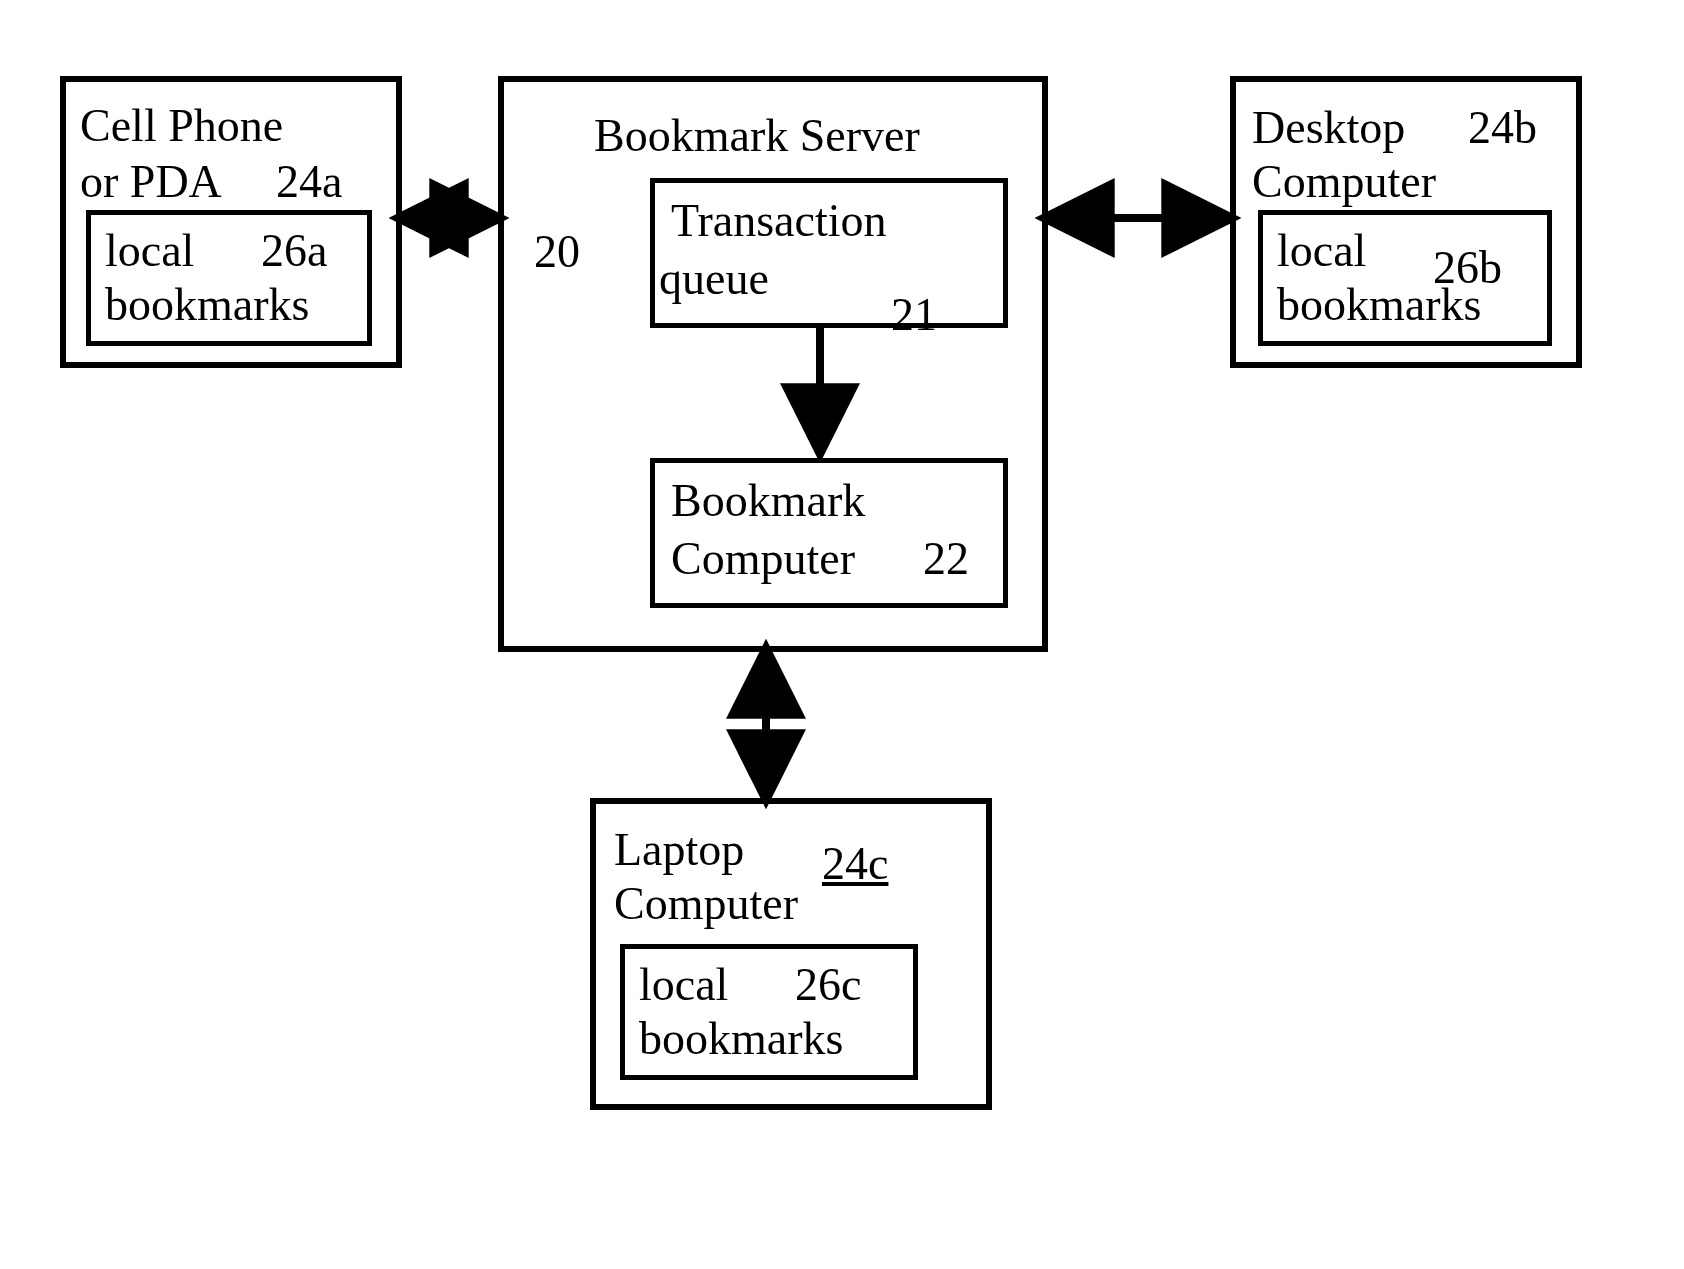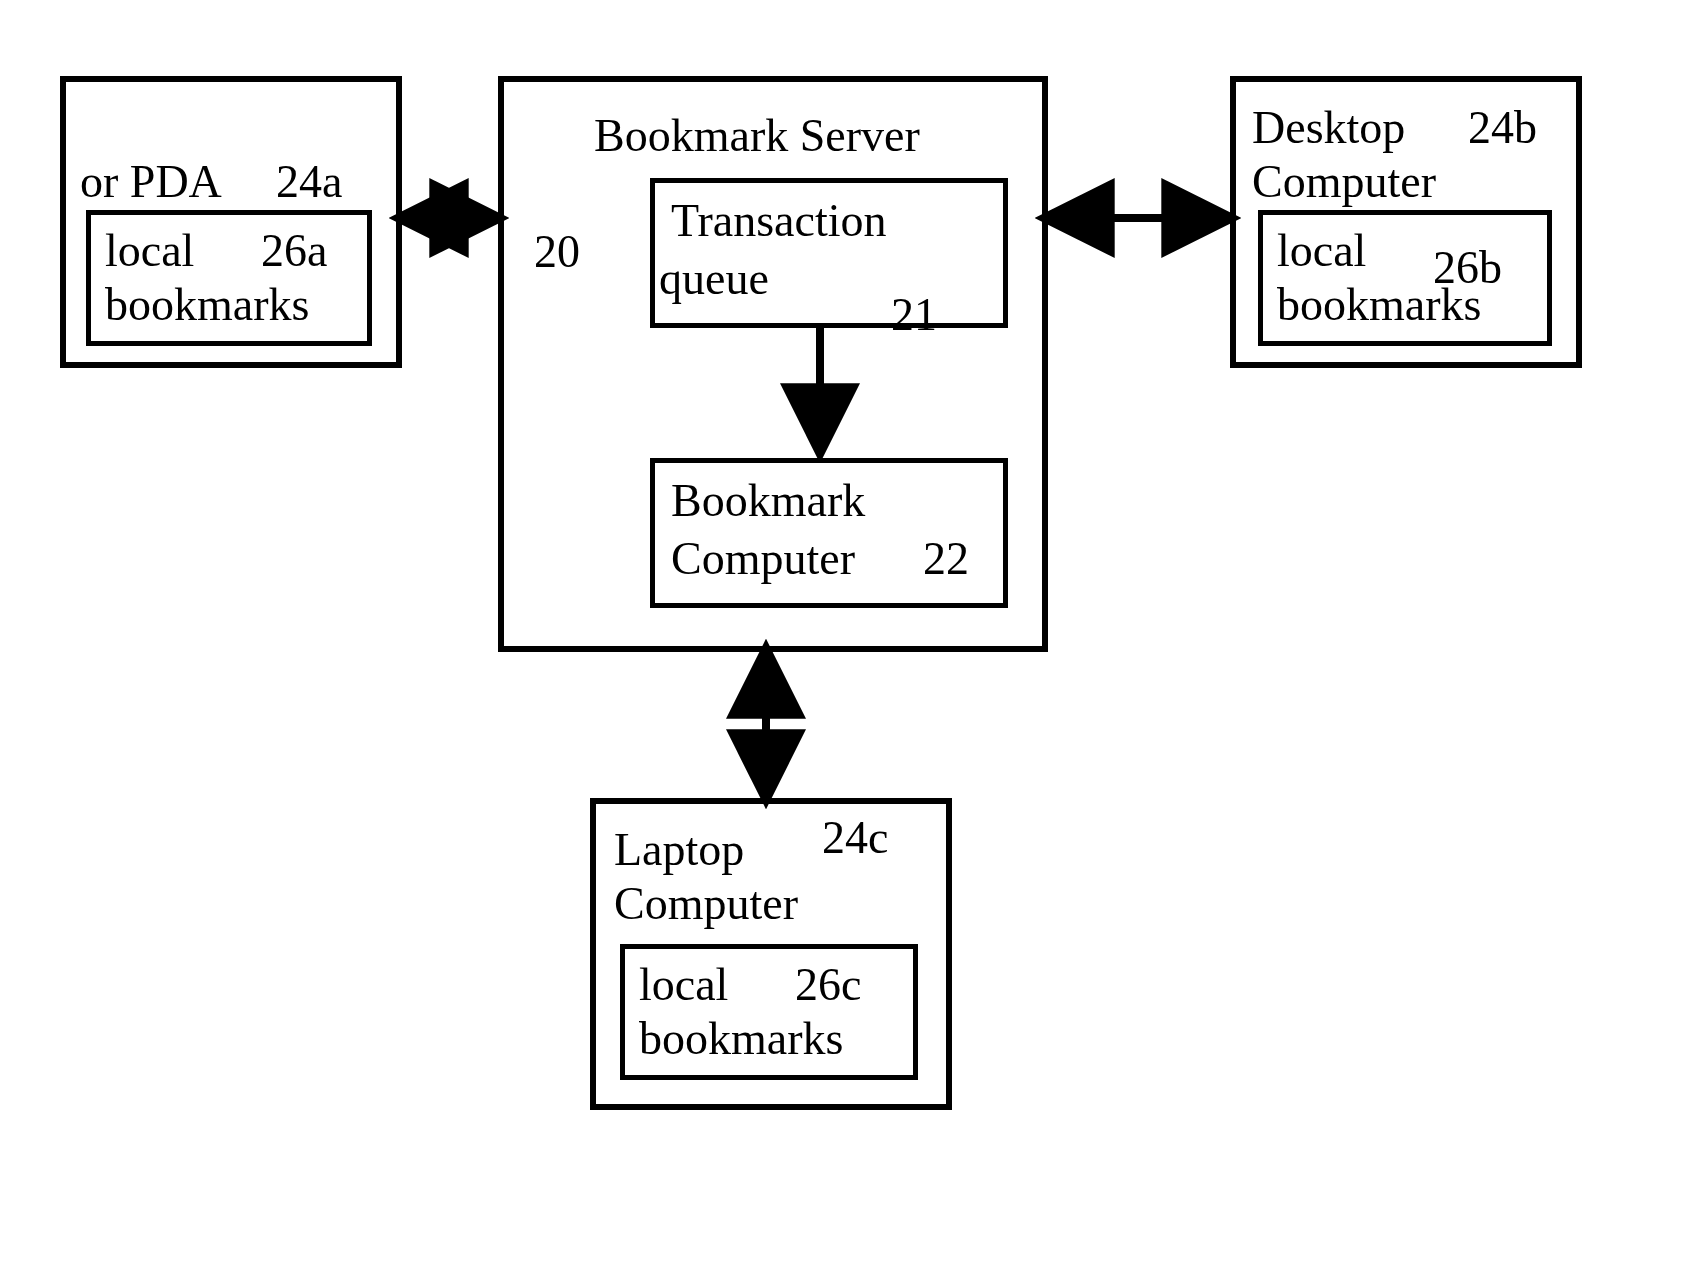--- a/index.html
+++ b/index.html
@@ -25,43 +25,44 @@
     </div>
 
     <div class="inner" style="left:146px;top:376px;width:348px;height:140px;">
       <span class="lbl" style="left:16px;top:10px;">Bookmark</span>
       <span class="lbl" style="left:16px;top:68px;">Computer</span>
       <span class="lbl" style="left:268px;top:68px;">22</span>
     </div>
   </div>
 
   <div class="box" style="left:60px;top:76px;width:330px;height:280px;">
+    <span class="lbl" style="left:14px;top:16px;">Cell Phone</span>
     <span class="lbl" style="left:14px;top:72px;">or PDA</span>
     <span class="lbl" style="left:210px;top:72px;">24a</span>
     <div class="inner" style="left:20px;top:128px;width:276px;height:126px;">
       <span class="lbl" style="left:14px;top:8px;">local</span>
       <span class="lbl" style="left:170px;top:8px;">26a</span>
       <span class="lbl" style="left:14px;top:62px;">bookmarks</span>
     </div>
   </div>
 
   <div class="box" style="left:1230px;top:76px;width:340px;height:280px;">
     <span class="lbl" style="left:16px;top:18px;">Desktop</span>
     <span class="lbl" style="left:232px;top:18px;">24b</span>
     <span class="lbl" style="left:16px;top:72px;">Computer</span>
     <div class="inner" style="left:22px;top:128px;width:284px;height:126px;">
       <span class="lbl" style="left:14px;top:8px;">local</span>
       <span class="lbl" style="left:170px;top:25px;">26b</span>
       <span class="lbl" style="left:14px;top:62px;">bookmarks</span>
     </div>
   </div>
 
-  <div class="box" style="left:590px;top:798px;width:350px;height:300px;">
+  <div class="box" style="left:590px;top:798px;width:350px;height:300px;padding-left:40px;">
     <span class="lbl" style="left:18px;top:18px;">Laptop</span>
-    <span class="lbl" style="left:226px;top:6px;">24c</span>
+    <span class="lbl" style="left:226px;top:32px;text-decoration:underline;">24c</span>
     <span class="lbl" style="left:18px;top:72px;">Computer</span>
     <div class="inner" style="left:24px;top:140px;width:288px;height:126px;">
       <span class="lbl" style="left:14px;top:8px;">local</span>
       <span class="lbl" style="left:170px;top:8px;">26c</span>
       <span class="lbl" style="left:14px;top:62px;">bookmarks</span>
     </div>
   </div>
 
   <svg class="arrows" viewBox="0 0 1684 1269">
     <defs>

